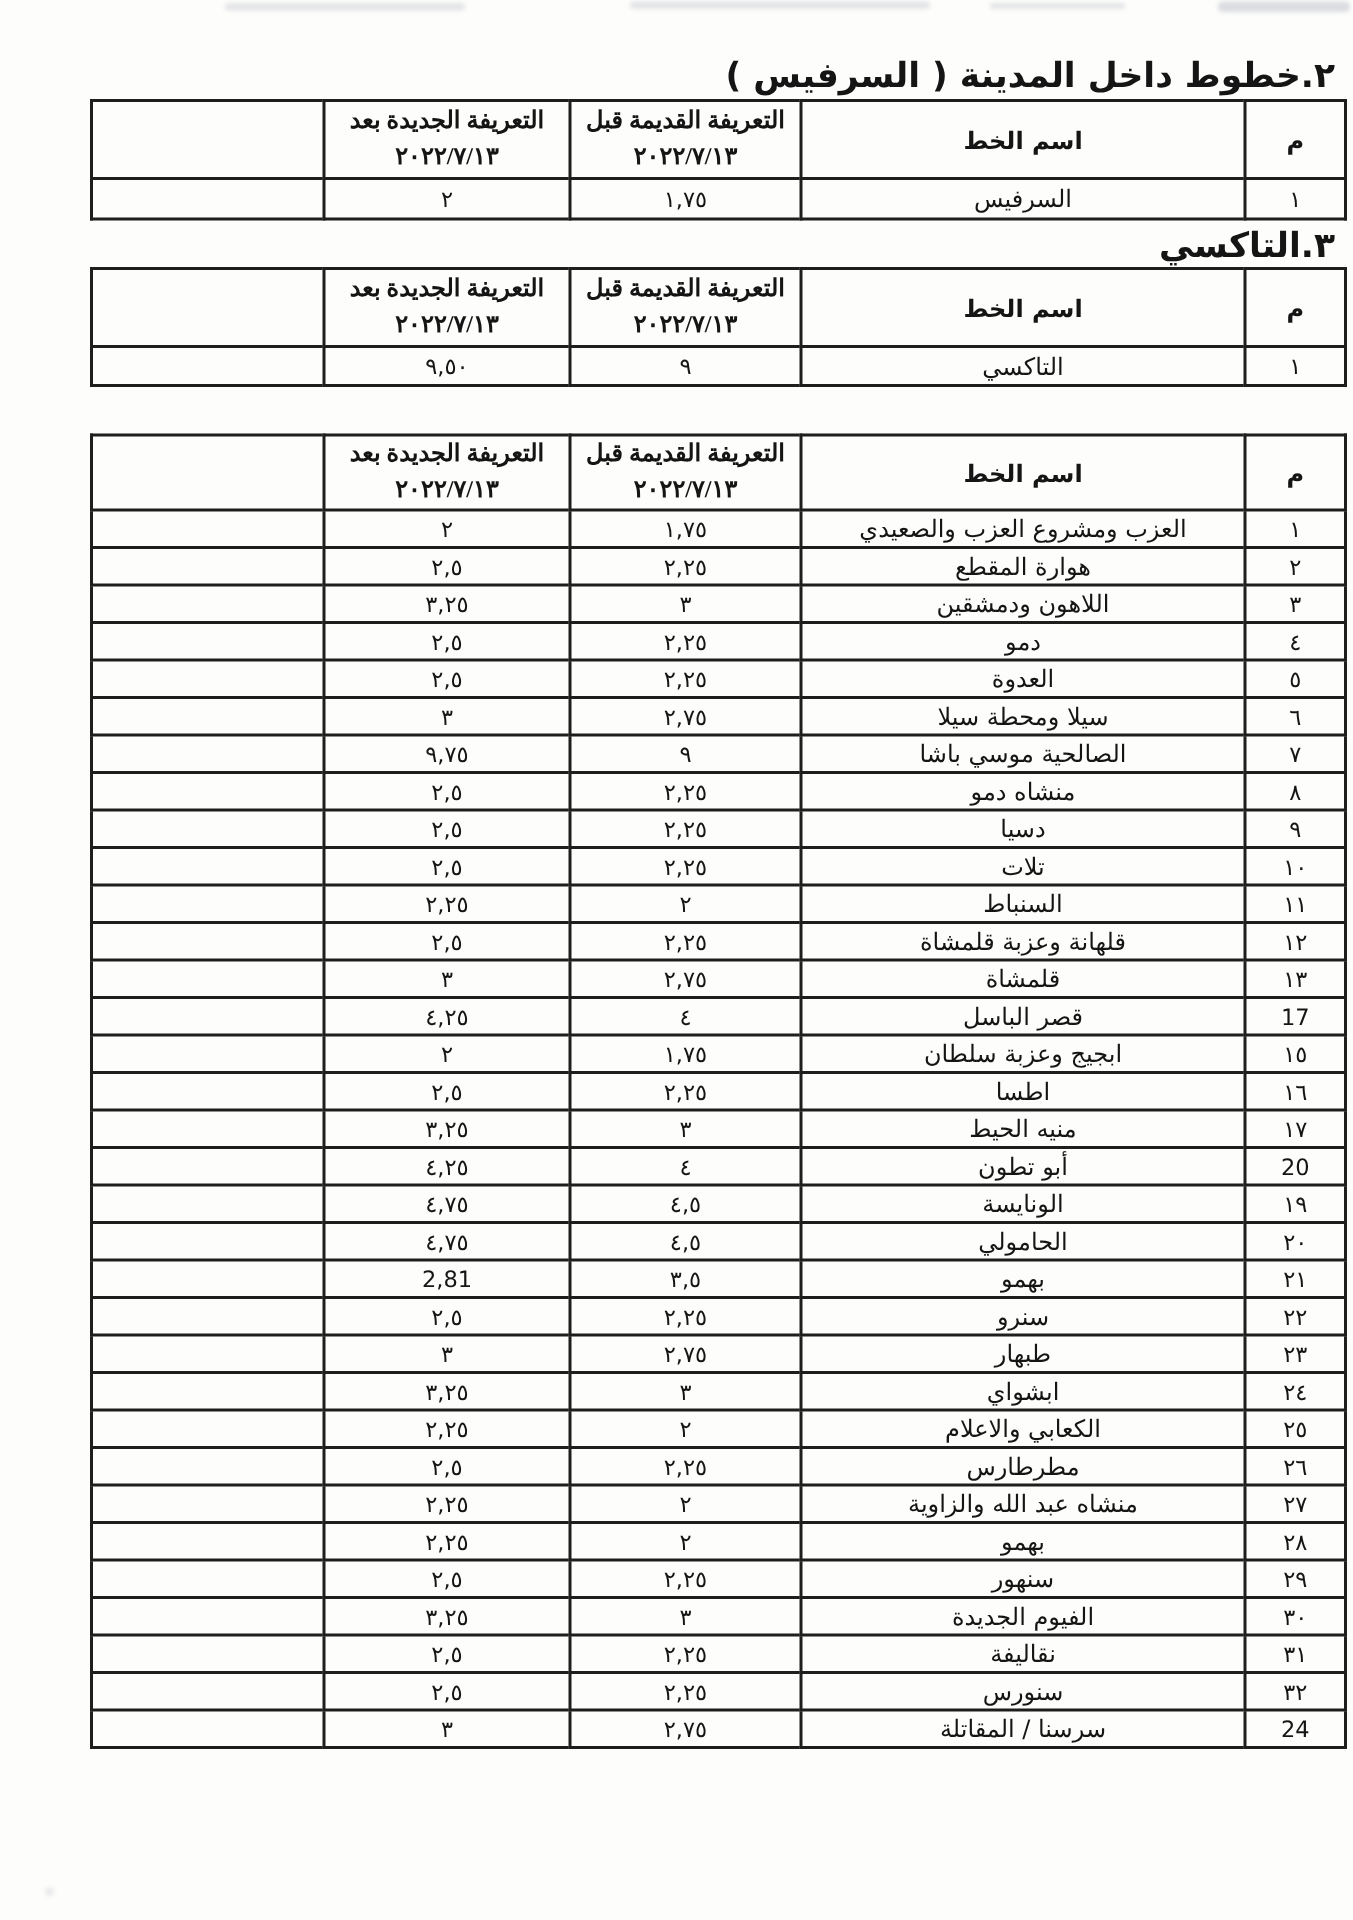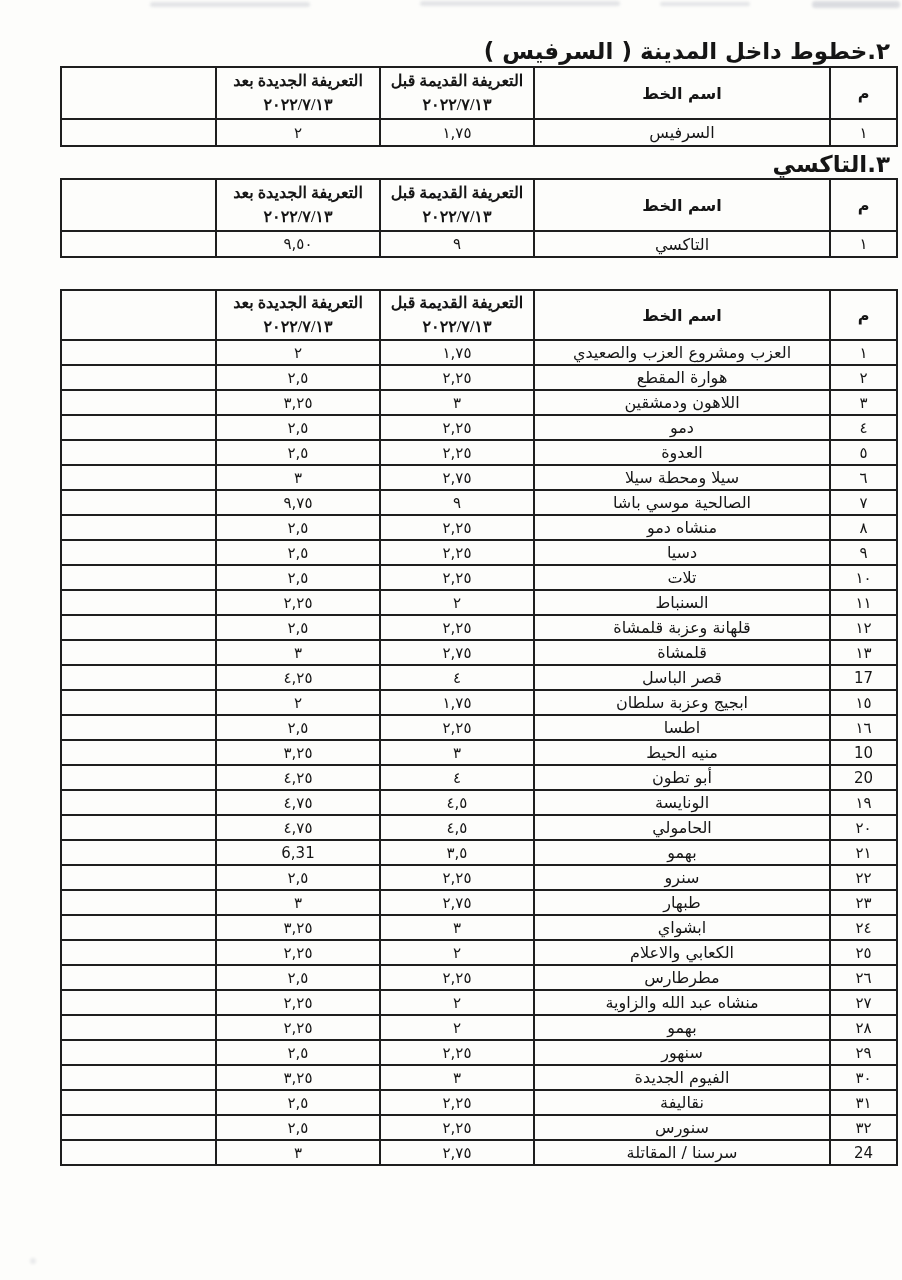--- a/index.html
+++ b/index.html
@@ -290,21 +290,21 @@
 
         <tr>
           <td class="td-num">١٦</td>
           <td class="td-name">اطسا</td>
           <td class="td-val">٢,٢٥</td>
           <td class="td-val">٢,٥</td>
           <td class="td-empty"></td>
         </tr>
 
         <tr>
-          <td class="td-num">10</td>
+          <td class="td-num">١٧</td>
           <td class="td-name">منيه الحيط</td>
           <td class="td-val">٣</td>
           <td class="td-val">٣,٢٥</td>
           <td class="td-empty"></td>
         </tr>
 
         <tr>
           <td class="td-num">20</td>
           <td class="td-name">أبو تطون</td>
           <td class="td-val">٤</td>
@@ -325,21 +325,21 @@
           <td class="td-name">الحامولي</td>
           <td class="td-val">٤,٥</td>
           <td class="td-val">٤,٧٥</td>
           <td class="td-empty"></td>
         </tr>
 
         <tr>
           <td class="td-num">٢١</td>
           <td class="td-name">بهمو</td>
           <td class="td-val">٣,٥</td>
-          <td class="td-val">6,31</td>
+          <td class="td-val">2,81</td>
           <td class="td-empty"></td>
         </tr>
 
         <tr>
           <td class="td-num">٢٢</td>
           <td class="td-name">سنرو</td>
           <td class="td-val">٢,٢٥</td>
           <td class="td-val">٢,٥</td>
           <td class="td-empty"></td>
         </tr>

